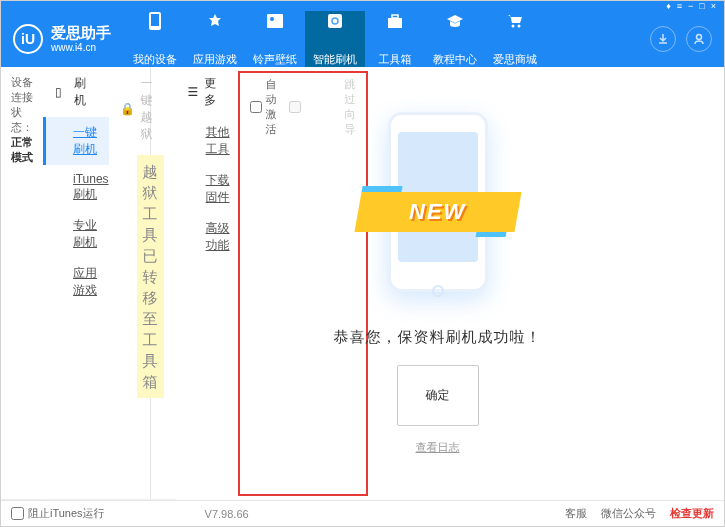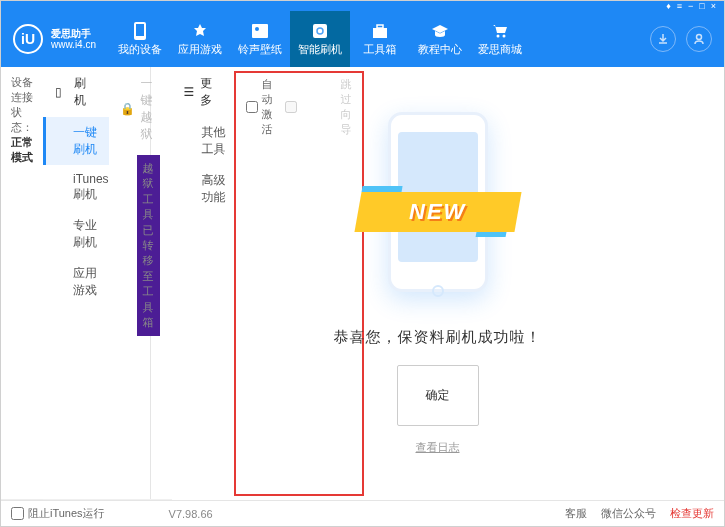--- a/index.html
+++ b/index.html
@@ -5,46 +5,46 @@
 * { margin: 0; padding: 0; box-sizing: border-box; }
 body { font-family: "Microsoft YaHei", Arial, sans-serif; font-size: 12px; background: #fff; width: 725px; height: 527px; border: 1px solid #d0d0d0; overflow: hidden; }
 
 .titlebar { background: #1e88f5; height: 10px; display: flex; justify-content: flex-end; align-items: center; padding-right: 8px; gap: 6px; }
 .titlebar span { color: #fff; font-size: 9px; cursor: pointer; }
 
 .header { background: #1e88f5; height: 56px; display: flex; align-items: center; padding: 0 12px; color: #fff; }
 .logo-box { display: flex; align-items: center; gap: 8px; margin-right: 14px; }
 .logo-circle { width: 30px; height: 30px; border: 2px solid #fff; border-radius: 50%; display: flex; align-items: center; justify-content: center; font-weight: bold; font-size: 14px; }
 .logo-text { display: flex; flex-direction: column; line-height: 1.1; }
-.logo-text .t1 { font-size: 10px; font-weight: bold; }
+.logo-text .t1 { font-size: 15px; font-weight: bold; }
 .logo-text .t2 { font-size: 10px; }
 
 .nav { display: flex; height: 56px; }
-.nav-item { width: 60px; display: flex; flex-direction: column; align-items: center; justify-content: center; gap: 1px; cursor: pointer; }
+.nav-item { width: 60px; display: flex; flex-direction: column; align-items: center; justify-content: space-between; gap: 1px; cursor: pointer; }
 .nav-item.active { background: #0369a1; }
 .nav-item .icon { width: 20px; height: 20px; display: flex; align-items: center; justify-content: center; }
 .nav-item svg { fill: #fff; }
 .nav-item .lbl { font-size: 11px; color: #fff; }
 
 .header-right { margin-left: auto; display: flex; gap: 10px; }
 .circ-btn { width: 26px; height: 26px; border: 1.5px solid #7fb9f9; border-radius: 50%; display: flex; align-items: center; justify-content: center; cursor: pointer; }
 .circ-btn svg { stroke: #c9e1fc; fill: none; }
 
 .main { display: flex; height: calc(100% - 10px - 56px - 26px); }
 .sidebar { width: 150px; border-right: 1px solid #e5e5e5; display: flex; }
 .device-status { padding: 8px 10px; font-size: 11px; color: #666; border-bottom: 1px solid #eee; }
 .device-status b { color: #333; }
 
 .side-group { border-bottom: 1px solid #f0f0f0; }
 .side-head { display: flex; align-items: center; gap: 6px; padding: 8px 12px; color: #333; font-size: 12px; cursor: pointer; }
 .side-head.locked { color: #bbb; }
 .side-head .ic { width: 14px; display: flex; align-items: center; }
-.side-item { padding: 7px 0 7px 30px; font-size: 12px; color: #555; cursor: pointer; }
+.side-item { padding: 7px 0 7px 30px; font-size: 12px; color: #555; cursor: pointer; text-decoration: underline; }
 .side-item.active { background: #e8f2fe; color: #1e88f5; border-left: 3px solid #1e88f5; padding-left: 27px; }
-.side-banner { margin: 4px 12px 8px 28px; background: #4c1d95; padding: 6px; font-size: 11px; color: #888; text-align: right; line-height: 1.4; }
+.side-banner { margin: 4px 12px 8px 28px; background: #fef9c3; padding: 6px; font-size: 15px; color: #888; text-align: right; line-height: 1.4; }
 
 .checkbox-row { display: flex; gap: 12px; padding: 4px 10px; border: 2px solid #e53935; margin: 4px 6px; align-items: flex-start; }
 .cb { display: flex; align-items: center; gap: 4px; font-size: 11px; color: #666; }
 .cb.disabled { color: #ccc; gap: 44px; }
 .cb input { width: 12px; height: 12px; }
 
 .content { flex: 1; display: flex; flex-direction: column; align-items: center; justify-content: center; position: relative; }
 .phone-illust { width: 120px; height: 200px; position: relative; margin-bottom: 16px; }
 .phone-body { width: 100px; height: 180px; background: #fff; border-radius: 14px; box-shadow: 0 8px 24px rgba(30,136,245,0.2); border: 3px solid #e8f0fb; position: absolute; left: 10px; top: 0; }
 .phone-screen { width: 80px; height: 130px; background: #d5e8fc; border-radius: 4px; position: absolute; left: 20px; top: 20px; }
@@ -53,24 +53,24 @@
 .new-ribbon span { transform: skewX(10deg); color: #fff; font-weight: 900; font-size: 22px; font-style: italic; letter-spacing: 2px; text-shadow: 2px 2px 0 #f57f17; }
 .ribbon-streak { position: absolute; left: 0; top: -6px; width: 40px; height: 6px; background: #4fc3f7; }
 .ribbon-streak2 { position: absolute; right: 8px; bottom: -5px; width: 30px; height: 5px; background: #4fc3f7; }
 
 .success-text { font-size: 15px; color: #333; margin-bottom: 18px; letter-spacing: 1px; }
 .ok-btn { border: 1px solid #ccc; background: #fff; padding: 21px 28px; font-size: 12px; cursor: pointer; border-radius: 2px; color: #333; }
 .view-log { margin-top: 14px; color: #999; font-size: 11px; text-decoration: underline; cursor: pointer; }
 
 .footer { height: 26px; border-top: 1px solid #e5e5e5; display: flex; align-items: center; padding: 0 10px; font-size: 11px; color: #666; }
 .footer .fcb { display: flex; align-items: center; gap: 4px; }
-.footer .ver { margin-left: 64px; color: #888; }
+.footer .ver { margin-left: 100px; color: #888; }
 .footer .flinks { margin-left: auto; display: flex; gap: 14px; }
 .footer .flinks span { cursor: pointer; }
-.footer .flinks span.red { color: #e53935; }
+.footer .flinks span.red { color: #e53935; font-weight: bold; }
 </style>
 </head>
 <body>
 
 <div class="titlebar">
   <span>♦</span>
   <span>≡</span>
   <span>−</span>
   <span>□</span>
   <span>×</span>
@@ -189,20 +189,21 @@
       <div class="side-banner" style="white-space:pre-line">越狱工具已转移至
 工具箱</div>
     </div>
 
     <div class="side-group" style="border-bottom:none">
       <div class="side-head">
         <span class="ic">☰</span>
         <span>更多</span>
       </div>
       <div class="side-item">其他工具</div>
+      <div class="side-item">下载固件</div>
       <div class="side-item">高级功能</div>
     </div>
 
     <div class="checkbox-row">
       <label class="cb">
         <input type="checkbox" style="">
           <span>自动激活</span>
       </label>
       <label class="cb disabled">
         <input type="checkbox" disabled="" style="">

